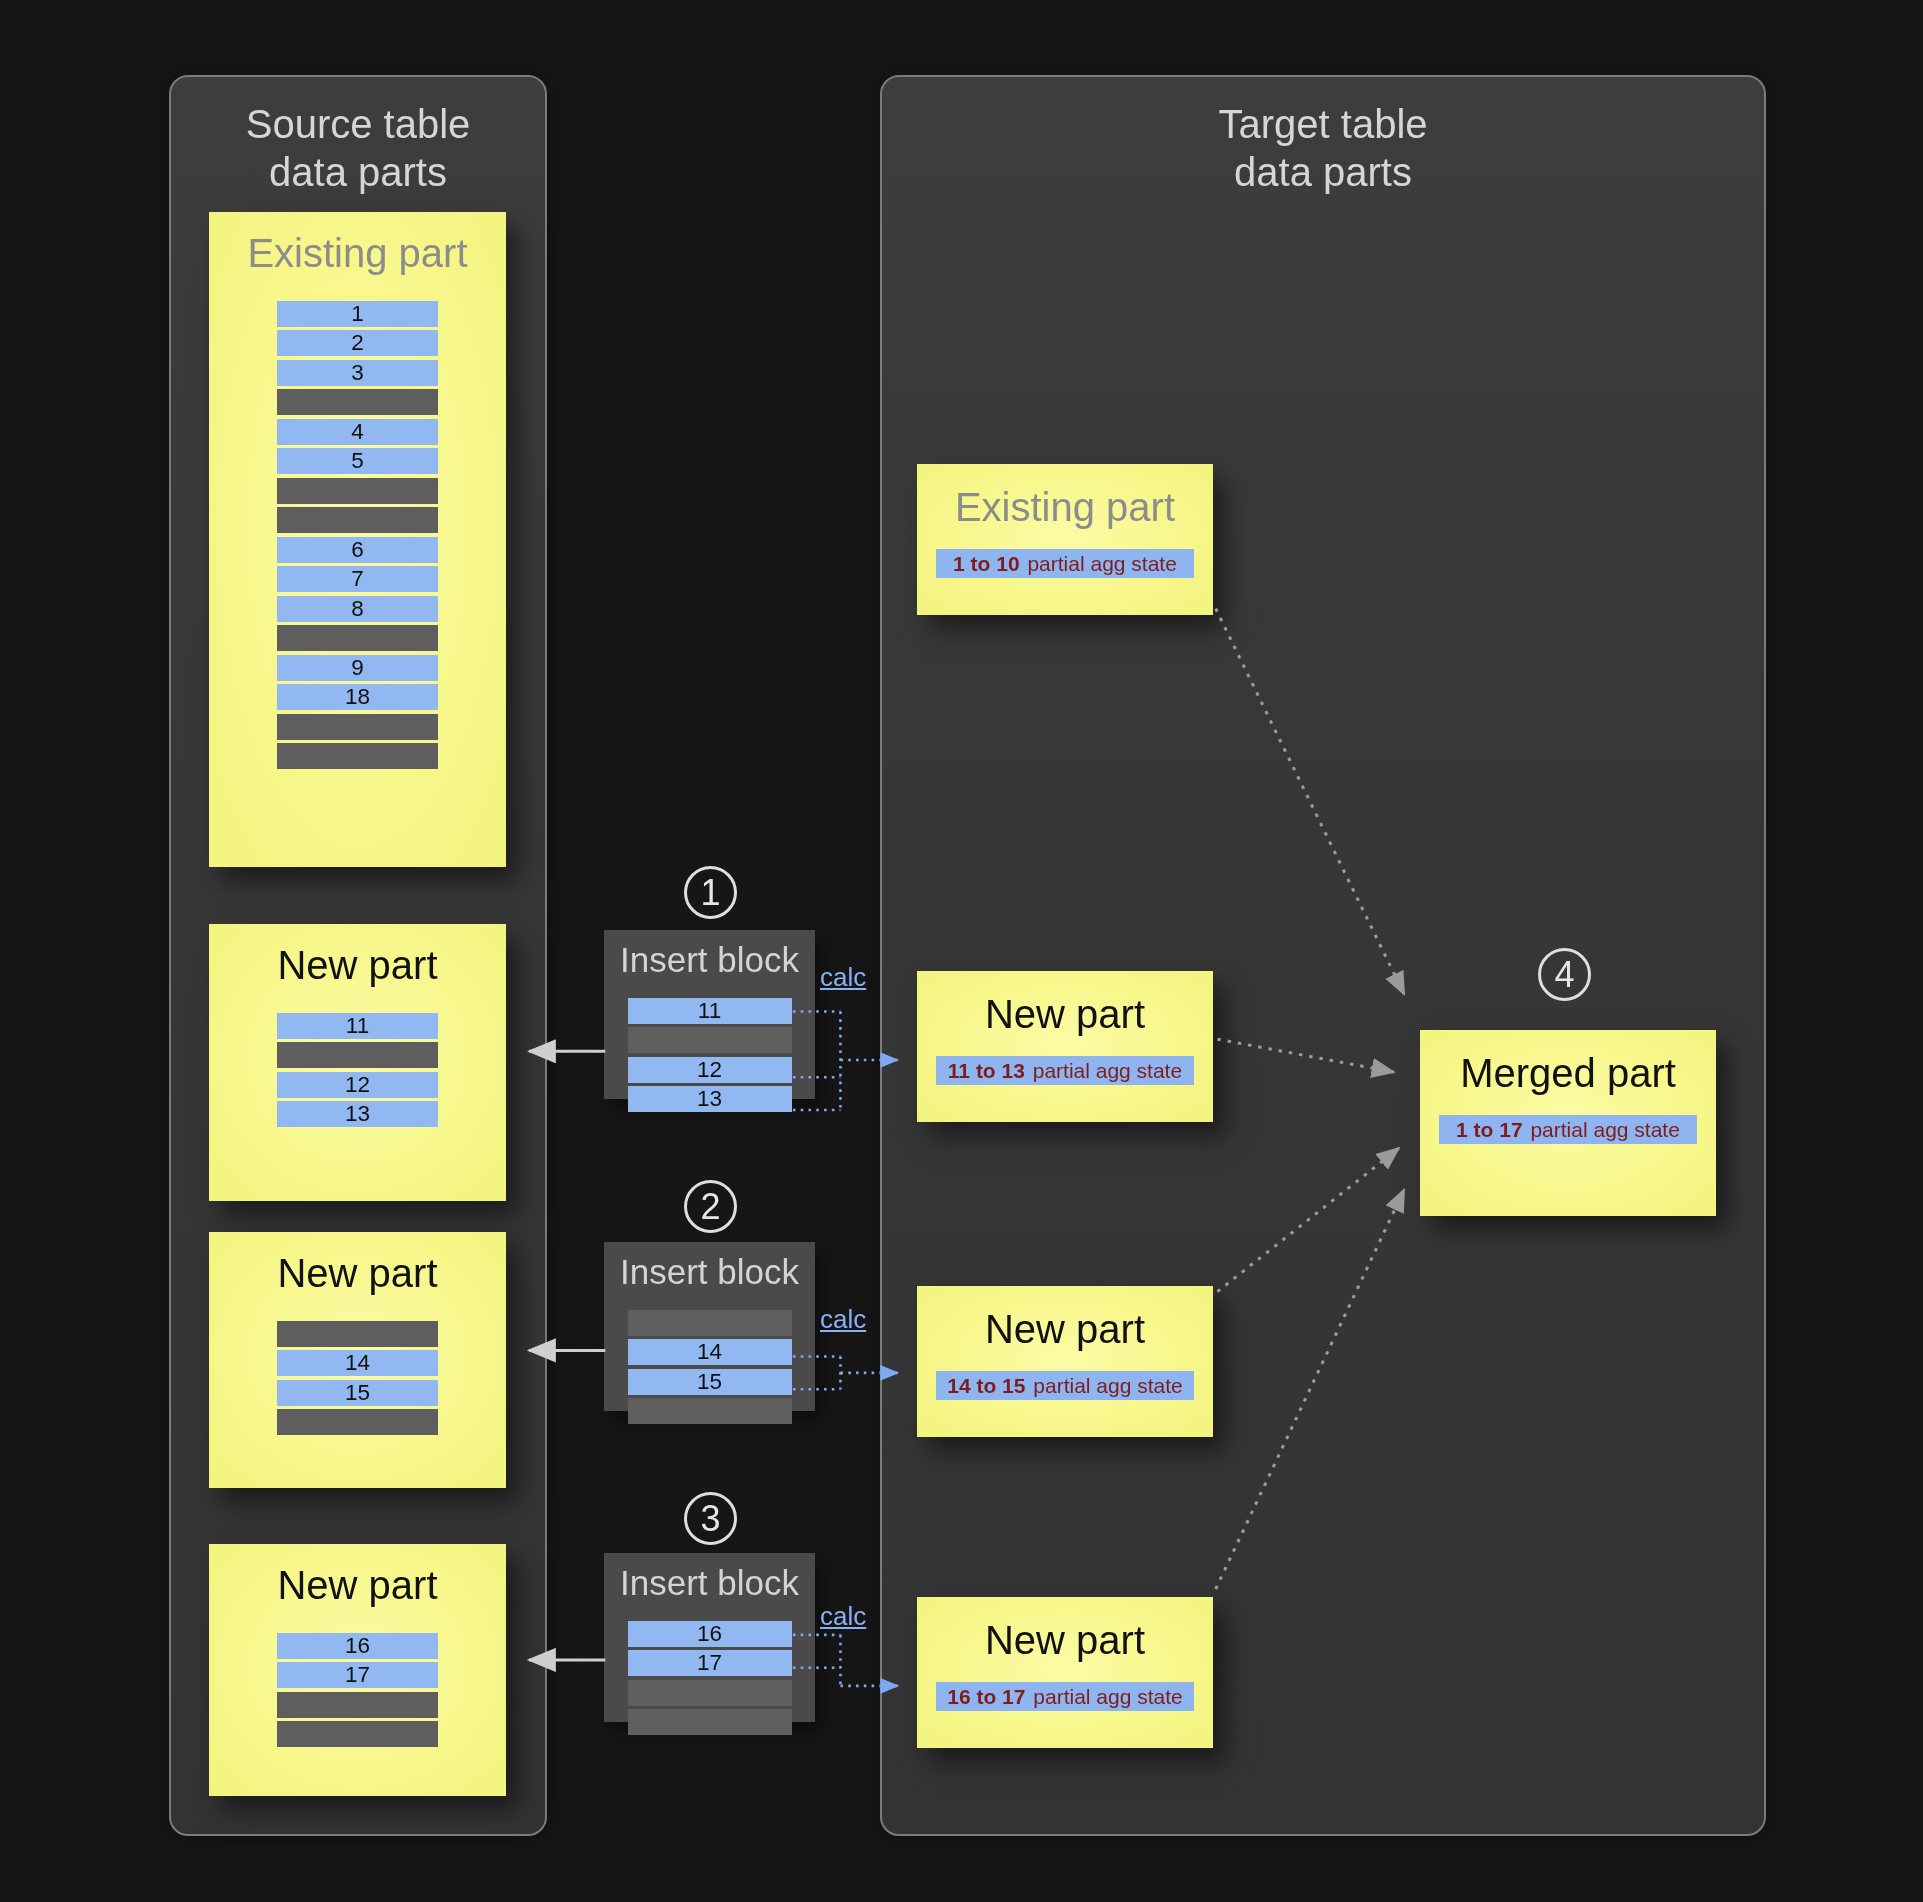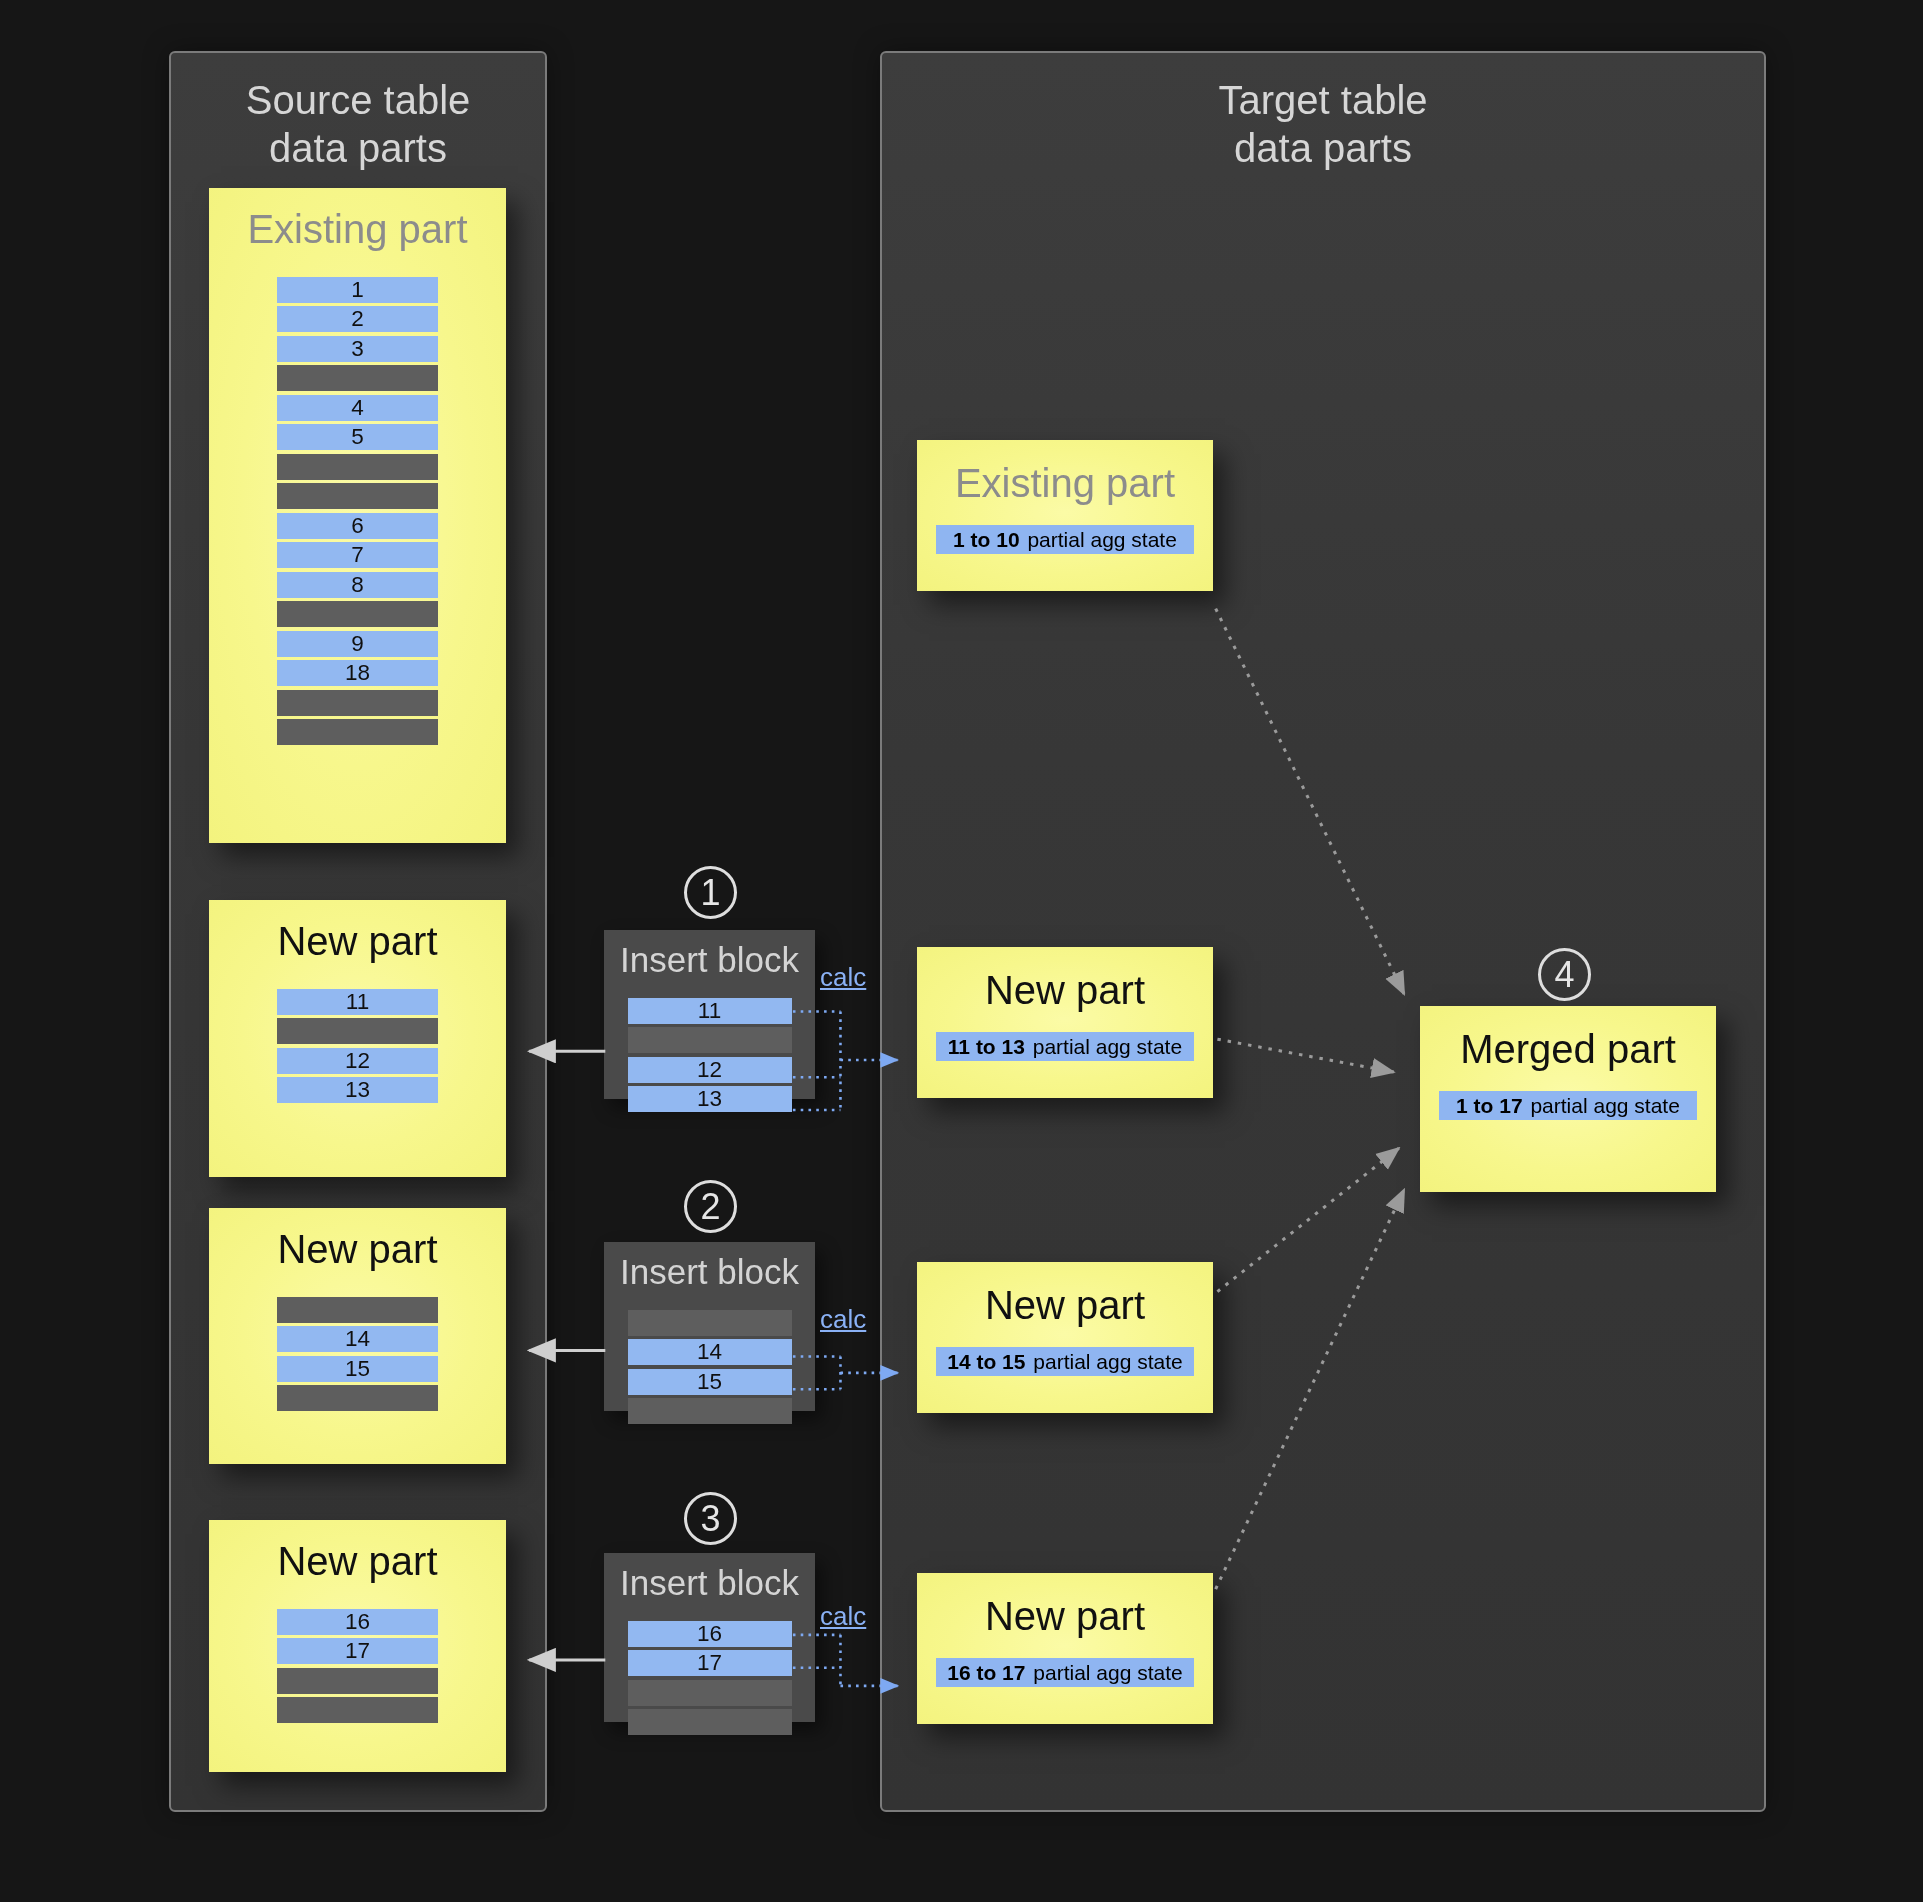--- a/index.html
+++ b/index.html
@@ -3,23 +3,23 @@
 <meta charset="utf-8">
 <style>
   html,body{margin:0;padding:0;background:#141414;}
   .stage{
     position:relative;width:1923px;height:1902px;overflow:hidden;
     background:#161616;
     font-family:"Liberation Sans","DejaVu Sans",sans-serif;
   }
   
   .panel{
-    position:absolute;top:51px;height:1757px;
+    position:absolute;top:75px;height:1757px;
     background:linear-gradient(180deg,#3d3d3d 0%,#373737 40%,#333333 100%);
-    border:2.6px solid #7b7b7b;border-radius:6px;
+    border:2.6px solid #7b7b7b;border-radius:19px;
     box-shadow:0 0 26px rgba(0,0,0,.35);
   }
   .source-panel{left:169px;width:374px;}
   .target-panel{left:880px;width:882px;}
   .panel-title{
     position:absolute;top:22.5px;left:0;right:0;
     text-align:center;color:#d6d6d6;font-size:40px;line-height:48px;
   }
   
   .card{
@@ -70,21 +70,21 @@
   .calc1{top:962px;} .calc2{top:1304px;} .calc3{top:1601px;}
   
   .t-card{width:296px;height:151px;}
   .t-col{left:35px;}
   .t-existing{top:387px;} .t-np1{top:894px;} .t-np2{top:1209px;} .t-np3{top:1520px;}
   .t-merged{left:538px;top:953px;width:296px;height:186px;}
   .t-title{position:absolute;top:21px;left:0;right:0;text-align:center;font-size:40px;color:#111;}
   .agg-bar{
     position:absolute;left:19px;right:19px;top:85px;height:29px;
     background:#8fb5f1;display:flex;align-items:center;justify-content:center;
-    gap:7.8px;font-size:21px;color:#000000;white-space:nowrap;
+    gap:7.8px;font-size:21px;color:#7f1d1d;white-space:nowrap;
   }
   .agg-bar b{font-weight:bold;}
   
   svg.overlay{position:absolute;left:0;top:0;pointer-events:none;}
   .arrow-white{stroke:#cfcfcf;stroke-width:3.5;fill:none;}
   .arrow-blue{stroke:#7ea9f2;stroke-width:3;fill:none;stroke-dasharray:3 6;}
   .arrow-gray{stroke:#9b9b9b;stroke-width:3.5;fill:none;stroke-dasharray:4 8;}
 </style>
 </head>
 <body>

